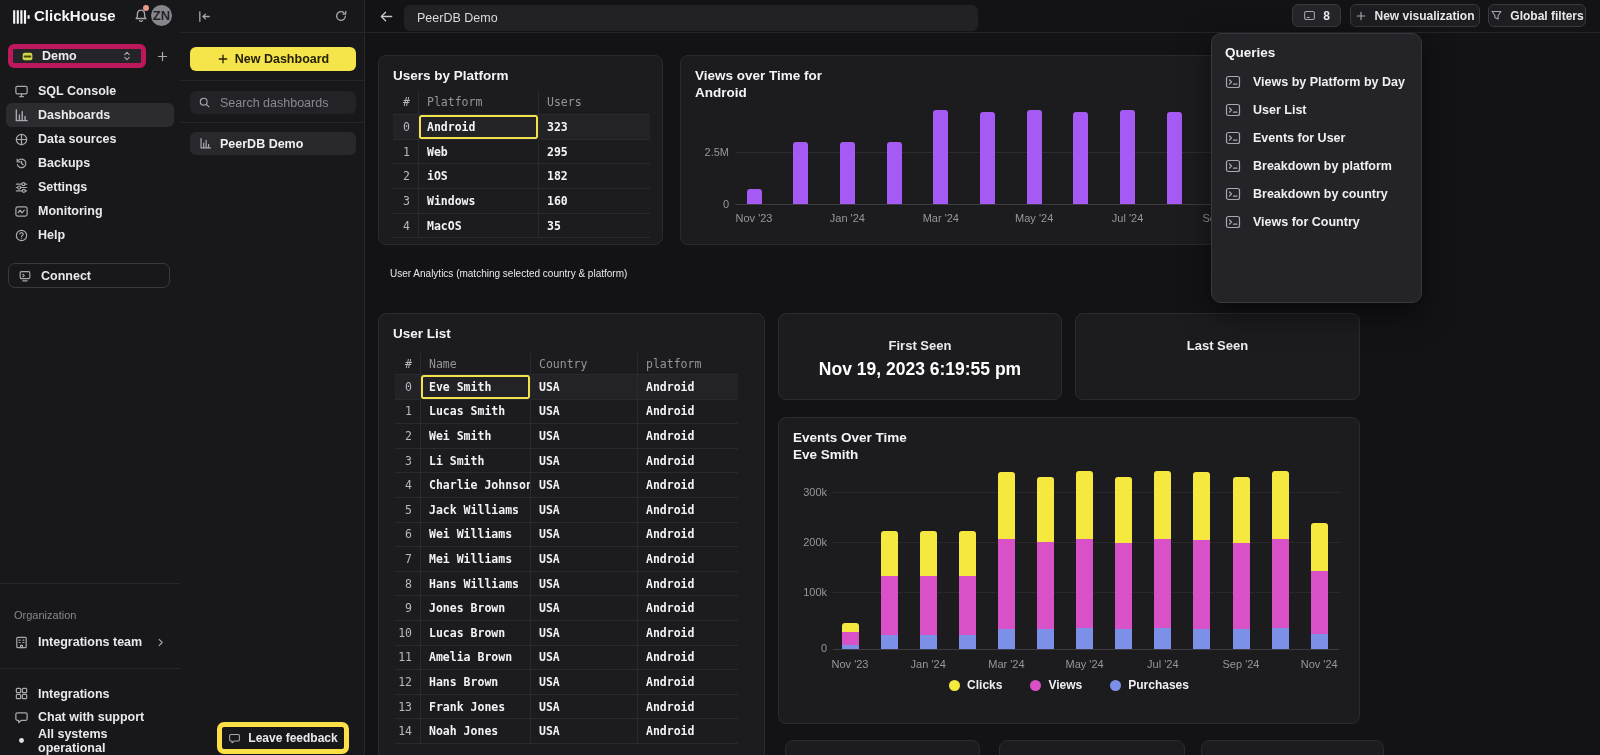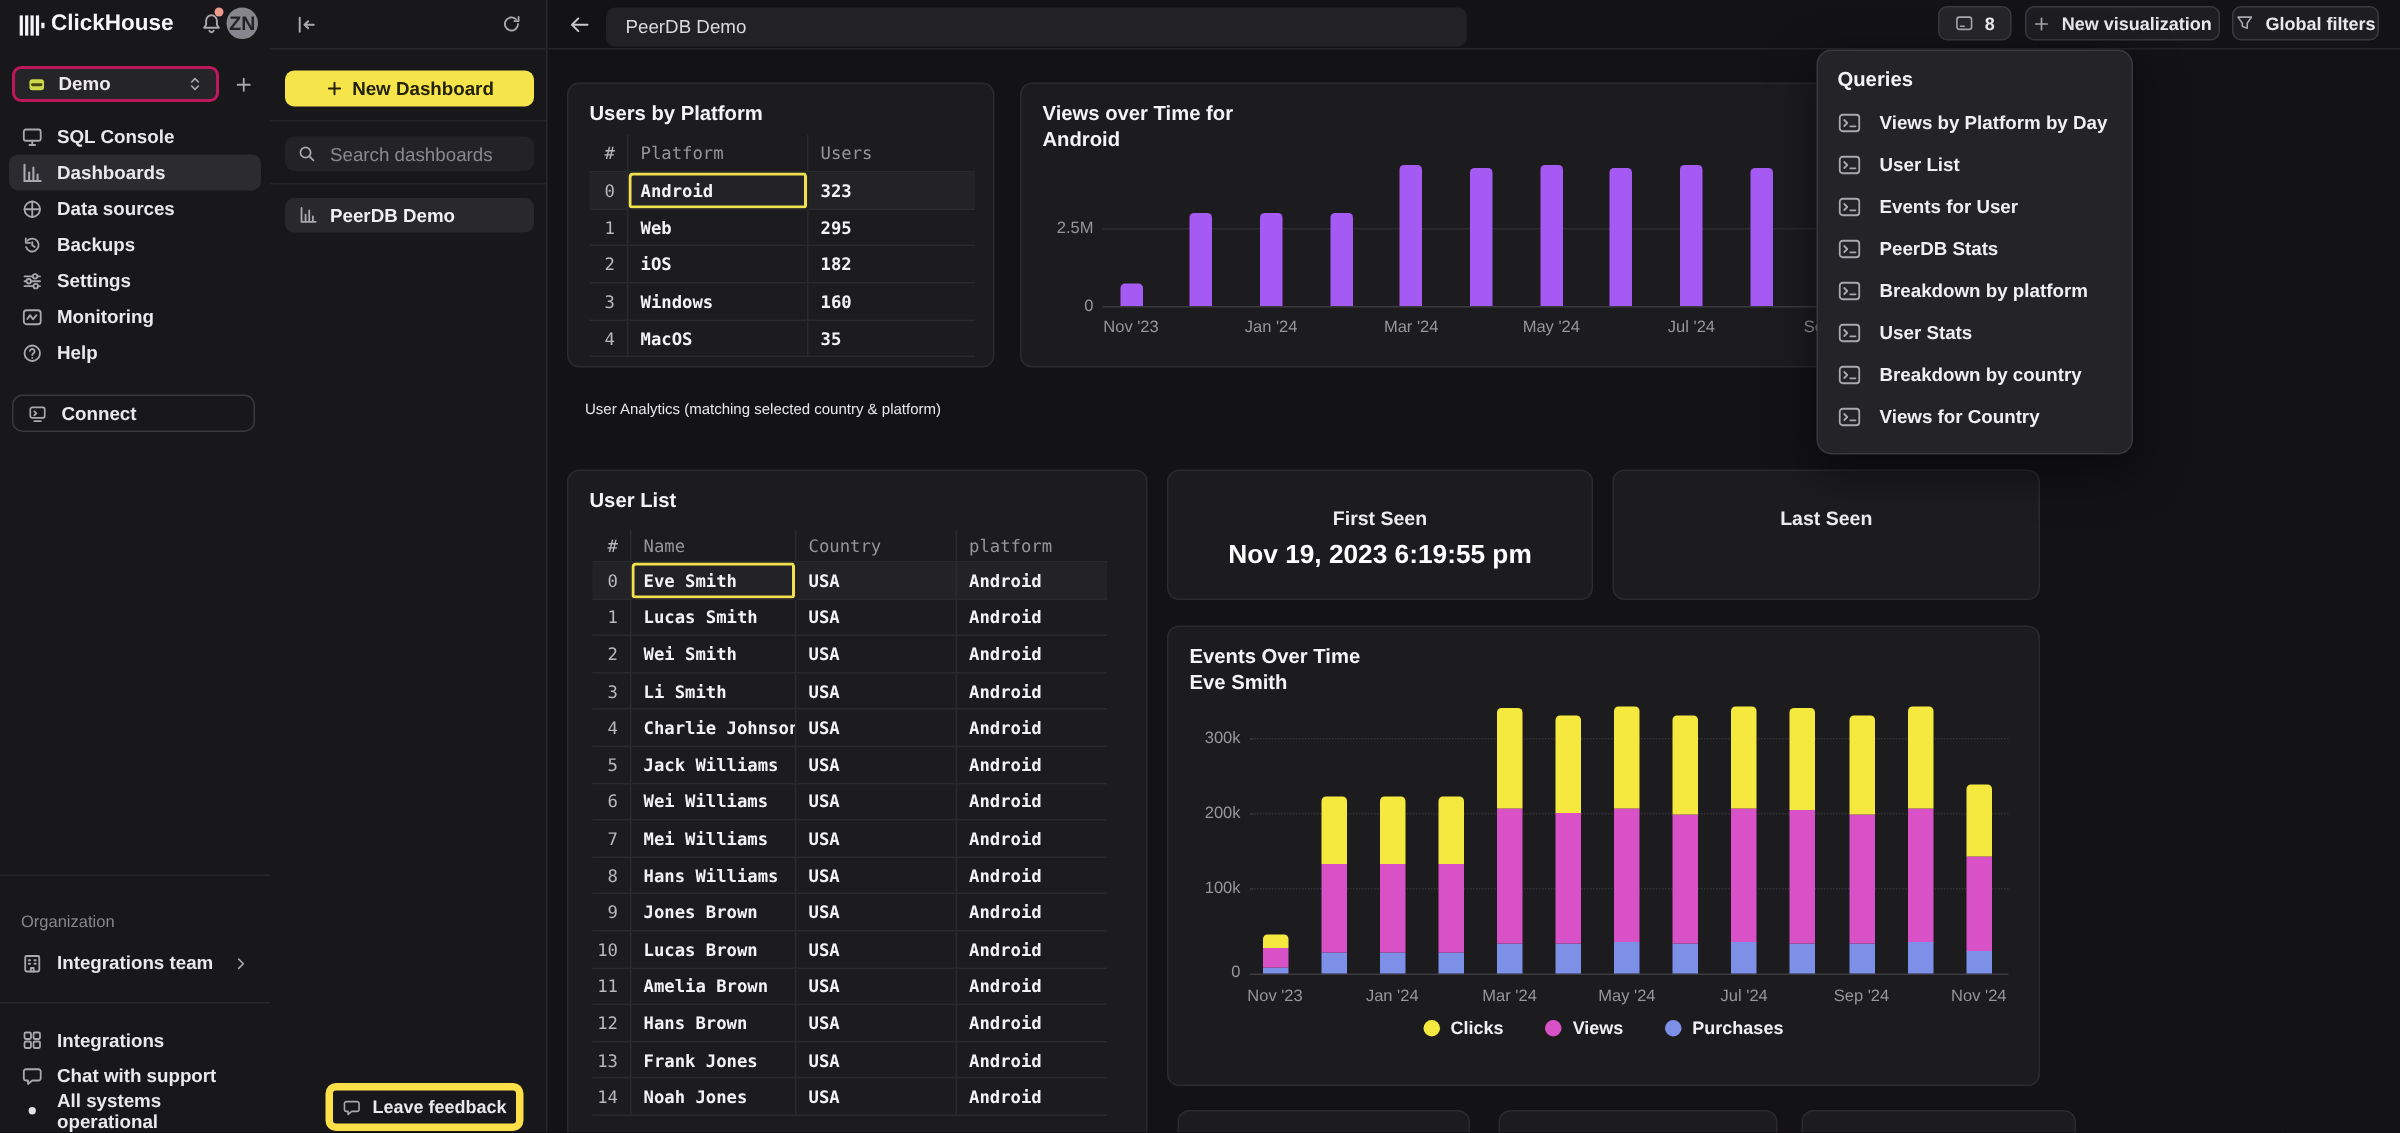--- a/index.html
+++ b/index.html
@@ -8,21 +8,21 @@
   .abs{position:absolute;}
   .icon{display:inline-flex;align-items:center;justify-content:center;color:#a9a8af;flex:0 0 auto;}
   .icon svg{display:block;}
   
   #sidebar{position:absolute;left:0;top:0;width:180px;height:755px;background:#18171a;border-right:1px solid #28272b;}
   .brand-text{position:absolute;left:34px;top:0;height:32px;line-height:32px;font-size:15px;font-weight:700;color:#f5f4f7;}
   .icon-btn{position:absolute;display:flex;align-items:center;justify-content:center;width:20px;height:20px;border-radius:4px;cursor:pointer;}
   .avatar{position:absolute;width:21px;height:21px;border-radius:50%;background:#87868c;color:#232226;
           font-size:13px;font-weight:700;display:flex;align-items:center;justify-content:center;}
   .notif-dot{position:absolute;width:6px;height:6px;border-radius:50%;background:#ec9a8d;}
-  .selector{position:absolute;left:8px;top:44px;width:138px;height:24px;background:#252429;border:2px solid #be185d;
+  .selector{position:absolute;left:8px;top:44px;width:138px;height:24px;background:#252429;border:5px solid #be185d;
             border-radius:6px;display:flex;align-items:center;gap:8px;padding:0 8px;box-sizing:border-box;cursor:pointer;}
   .selector .lbl{font-size:12.5px;font-weight:700;color:#eceaee;flex:1;}
   #side-nav{position:absolute;left:0;right:0;top:79px;}
   .nav-item{height:24px;margin:0 6px;padding:0 8px;display:flex;align-items:center;gap:9px;border-radius:6px;cursor:pointer;}
   .nav-item.active{background:#2c2b30;}
   .nav-item .nav-label{font-size:12.5px;font-weight:600;color:#e9e8ec;}
   .connect-btn{position:absolute;left:8px;top:263px;width:162px;height:25px;border:1px solid #3a393f;border-radius:7px;
                display:flex;align-items:center;gap:9px;padding:0 9px;box-sizing:border-box;cursor:pointer;}
   .connect-btn span.txt{font-size:12.5px;font-weight:600;color:#e9e8ec;}
   .section-label{position:absolute;left:14px;top:609px;font-size:11px;color:#87868d;}
@@ -622,58 +622,38 @@
           <span class="lbl">Events for User</span>
         </div>
         <div class="qitem">
           <span class="icon">
             <svg width="16" height="14" viewBox="0 0 16 14" fill="none" stroke="currentColor" stroke-width="1.2" stroke-linecap="round" stroke-linejoin="round">
               <rect x="1.5" y="1.5" width="13" height="11" rx="2"></rect>
               <path d="M4.5 5l2 2-2 2"></path>
               <path d="M8.5 9.2H12"></path>
             </svg>
           </span>
-          <span class="lbl">PeerDB Stats</span>
+          <span class="lbl">Breakdown by platform</span>
         </div>
         <div class="qitem">
           <span class="icon">
             <svg width="16" height="14" viewBox="0 0 16 14" fill="none" stroke="currentColor" stroke-width="1.2" stroke-linecap="round" stroke-linejoin="round">
               <rect x="1.5" y="1.5" width="13" height="11" rx="2"></rect>
               <path d="M4.5 5l2 2-2 2"></path>
               <path d="M8.5 9.2H12"></path>
             </svg>
           </span>
-          <span class="lbl">Breakdown by platform</span>
+          <span class="lbl">Breakdown by country</span>
         </div>
         <div class="qitem">
           <span class="icon">
             <svg width="16" height="14" viewBox="0 0 16 14" fill="none" stroke="currentColor" stroke-width="1.2" stroke-linecap="round" stroke-linejoin="round">
               <rect x="1.5" y="1.5" width="13" height="11" rx="2"></rect>
               <path d="M4.5 5l2 2-2 2"></path>
               <path d="M8.5 9.2H12"></path>
             </svg>
           </span>
-          <span class="lbl">User Stats</span>
-        </div>
-        <div class="qitem">
-          <span class="icon">
-            <svg width="16" height="14" viewBox="0 0 16 14" fill="none" stroke="currentColor" stroke-width="1.2" stroke-linecap="round" stroke-linejoin="round">
-              <rect x="1.5" y="1.5" width="13" height="11" rx="2"></rect>
-              <path d="M4.5 5l2 2-2 2"></path>
-              <path d="M8.5 9.2H12"></path>
-            </svg>
-          </span>
-          <span class="lbl">Breakdown by country</span>
-        </div>
-        <div class="qitem">
-          <span class="icon">
-            <svg width="16" height="14" viewBox="0 0 16 14" fill="none" stroke="currentColor" stroke-width="1.2" stroke-linecap="round" stroke-linejoin="round">
-              <rect x="1.5" y="1.5" width="13" height="11" rx="2"></rect>
-              <path d="M4.5 5l2 2-2 2"></path>
-              <path d="M8.5 9.2H12"></path>
-            </svg>
-          </span>
           <span class="lbl">Views for Country</span>
         </div>
       </div>
   </div>
 
 </div>
 
 </body></html>

